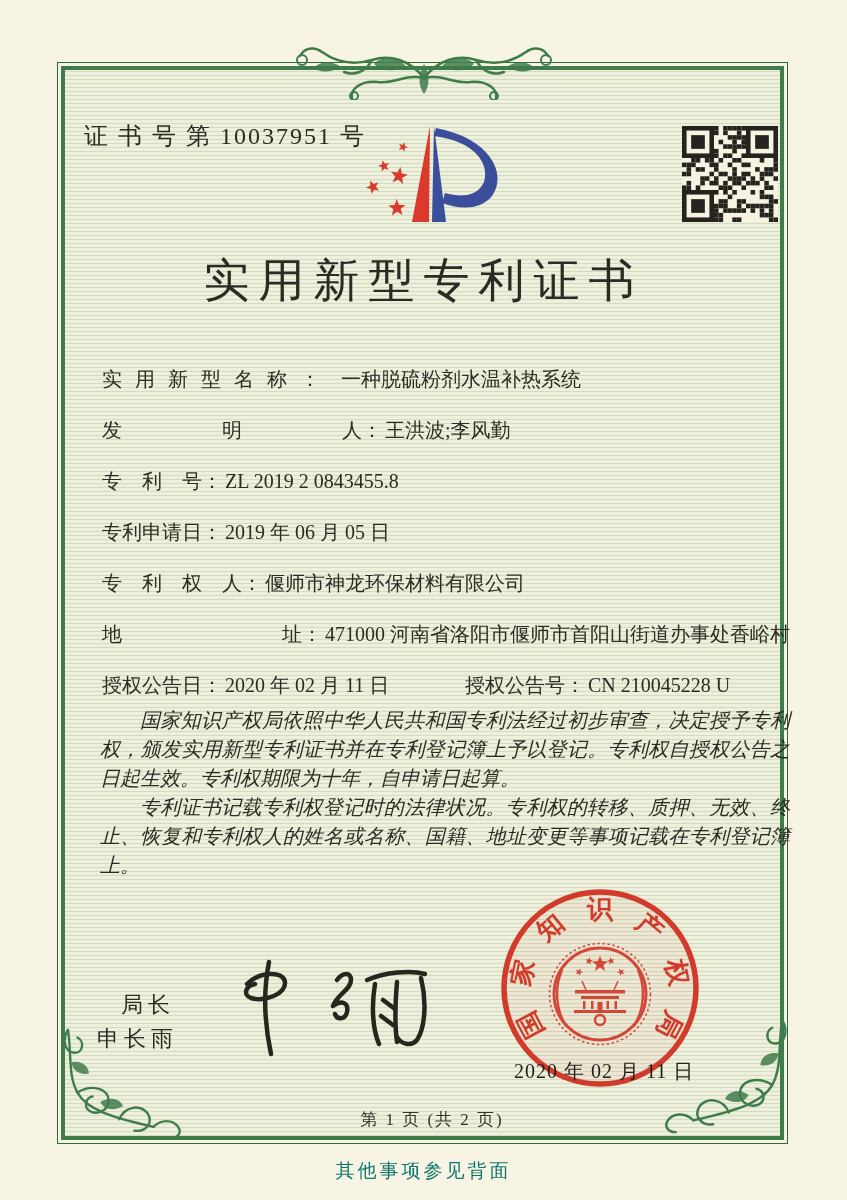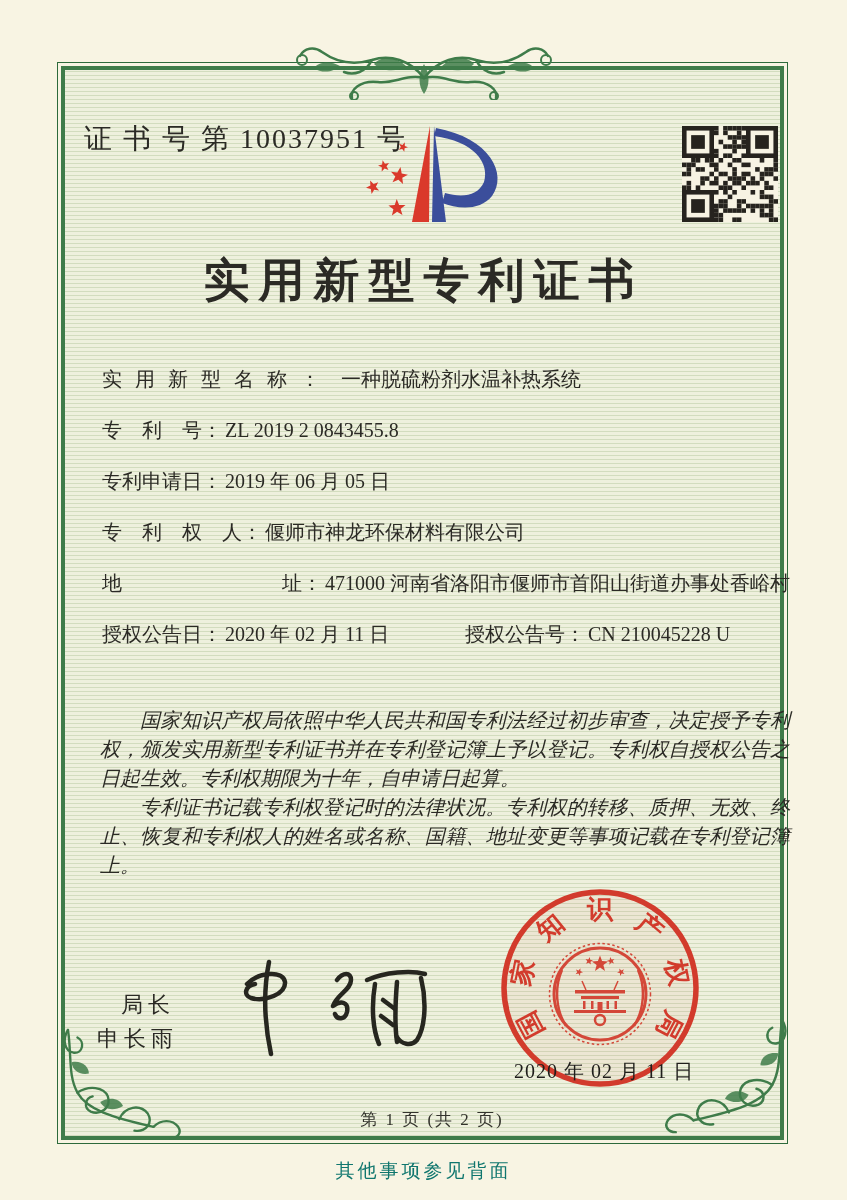--- a/index.html
+++ b/index.html
@@ -14,27 +14,27 @@
 
   .frame-outer{position:absolute;left:57px;top:62px;width:731px;height:1082px;
     border:1.5px solid var(--green-dark);box-sizing:border-box;z-index:1;}
   .frame-inner{position:absolute;inset:3px;border:4px solid var(--green);
     background:
       repeating-linear-gradient(0deg,var(--line) 0px,var(--line) 1px,transparent 1px,transparent 4px),
       var(--panel);}
 
   .content{position:absolute;inset:0;z-index:2;}
 
-  .cert-no{position:absolute;left:84px;top:120px;font-size:28px;letter-spacing:2px;}
+  .cert-no{position:absolute;left:84px;top:120px;font-size:24px;letter-spacing:2px;}
 
   .logo{position:absolute;left:330px;top:108px;width:200px;height:135px;}
   .qr{position:absolute;left:682px;top:126px;width:96px;height:96px;}
 
   .title{position:absolute;left:57px;right:57px;top:250px;text-align:center;
-    font-size:46px;font-weight:700;letter-spacing:9px;}
+    font-size:46px;font-weight:400;letter-spacing:9px;}
 
   .fields{position:absolute;left:102px;top:366px;width:660px;font-size:20px;}
   .field-row{height:51px;line-height:26px;white-space:nowrap;position:relative;text-decoration:underline;}
   .field-row:nth-child(1) .f-label{letter-spacing:13px;}
   .field-row:nth-child(1) .f-value{margin-left:8px;}
   .f-label{display:inline-block;}
   .f-value{display:inline-block;margin-left:3px;}
   .grant2{position:absolute;left:363px;top:0;}
 
   .paras{position:absolute;left:100px;top:706px;width:690px;font-size:20px;line-height:29px;}
@@ -280,20 +280,23 @@
         </g>
     </svg>
 
     <div class="title">实用新型专利证书</div>
 
     <div class="fields">
       <div class="field-row">
         <span class="f-label">实用新型名称：</span><span class="f-value">一种脱硫粉剂水温补热系统</span>
       </div>
       <div class="field-row">
+        <span class="f-label">发　　　　　明　　　　　人：</span><span class="f-value">王洪波;李风勤</span>
+      </div>
+      <div class="field-row">
         <span class="f-label">专　利　号：</span><span class="f-value">ZL 2019 2 0843455.8</span>
       </div>
       <div class="field-row">
         <span class="f-label">专利申请日：</span><span class="f-value">2019 年 06 月 05 日</span>
       </div>
       <div class="field-row">
         <span class="f-label">专　利　权　人：</span><span class="f-value">偃师市神龙环保材料有限公司</span>
       </div>
       <div class="field-row">
         <span class="f-label">地　　　　　　　　址：</span><span class="f-value">471000 河南省洛阳市偃师市首阳山街道办事处香峪村</span>

